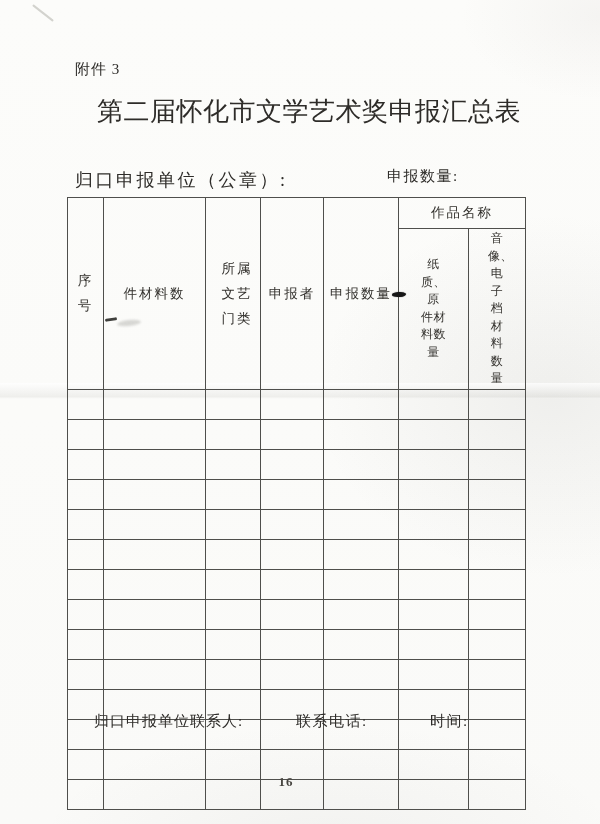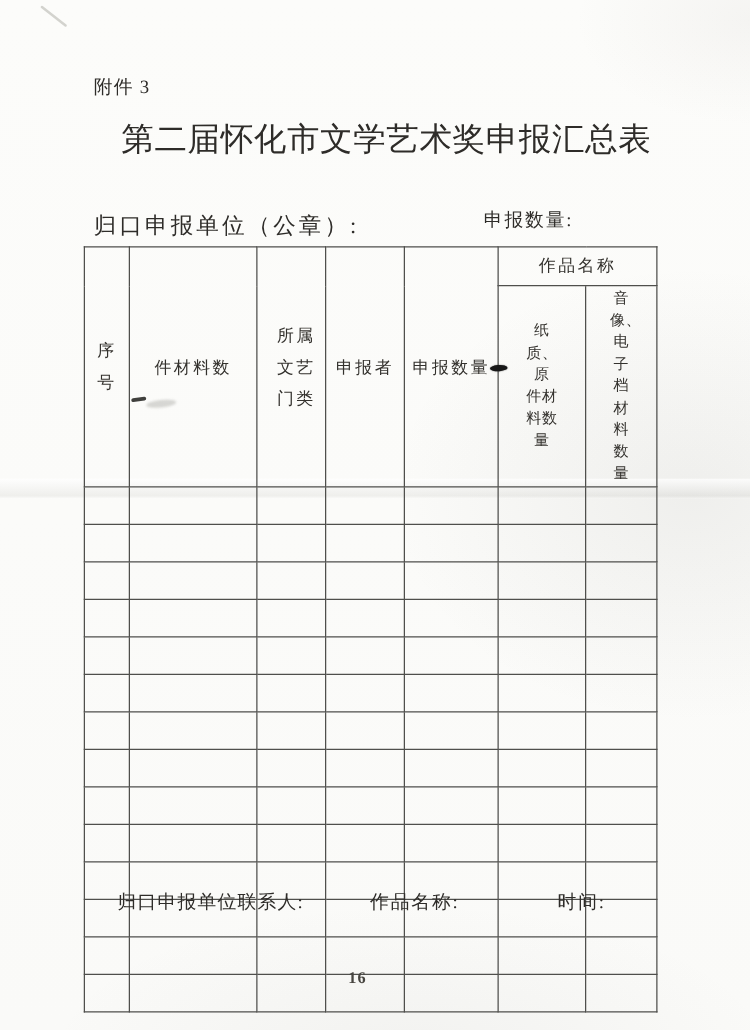--- a/index.html
+++ b/index.html
@@ -110,21 +110,21 @@
   th.col-head { font-size: 13.5px; letter-spacing: 2px; line-height: 25px; }
   th.col-head-category { text-align: center; padding-left: 8px; }
   th.group-head { font-size: 13.5px; letter-spacing: 2px; height: 31px; }
   th.sub-head { font-size: 12px; letter-spacing: 0.5px; line-height: 17.5px; padding: 1px 19px; }
   tr.sub-row { height: 55px; }
   .form-table tbody tr { height: 30px; }
   .form-table tbody td { background: transparent; }
   .footer-line { position: absolute; top: 712px; left: 0; width: 600px; font-size: 15px; }
   .footer-contact { position: absolute; left: 94px; letter-spacing: 1px; }
   .footer-phone   { position: absolute; left: 296px; letter-spacing: 1.5px; }
-  .footer-time    { position: absolute; left: 446px; letter-spacing: 1.5px; text-align: right; }
+  .footer-time    { position: absolute; left: 430px; letter-spacing: 1.5px; text-align: right; }
   .page-number {
     position: absolute;
     left: 0; top: 774px;
     width: 572px;
     text-align: center;
     font-size: 13px;
     color: #474540;
     letter-spacing: 1px;
     font-weight: bold;
   }
@@ -304,19 +304,19 @@
         </tr>
       </tbody>
   </table>
 
   <div class="ink-speck"></div>
   <div class="ink-dash"></div>
   <div class="ink-smudge"></div>
 
   <div class="footer-line">
     <span class="footer-contact">归口申报单位联系人:</span>
-    <span class="footer-phone">作品名称:</span>
+    <span class="footer-phone">联系电话:</span>
     <span class="footer-time">时间:</span>
   </div>
 
   <div class="page-number">16</div>
 
 </div>
 
 </body></html>

